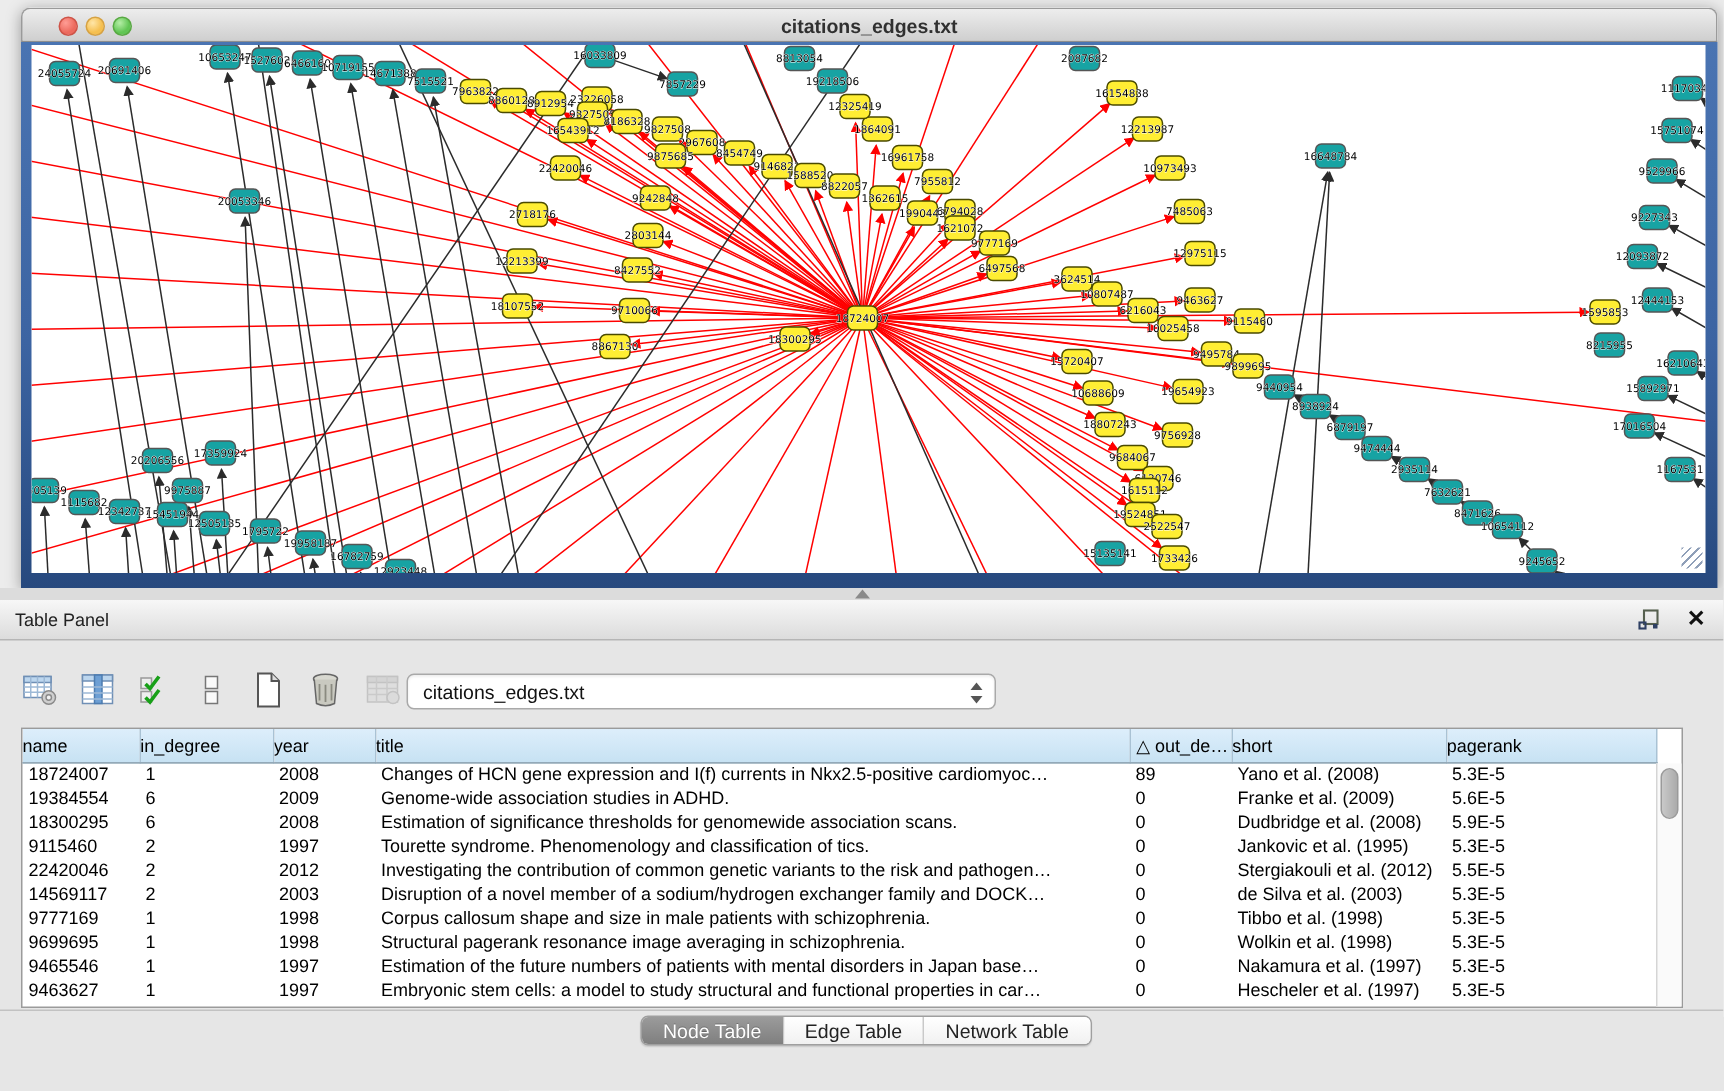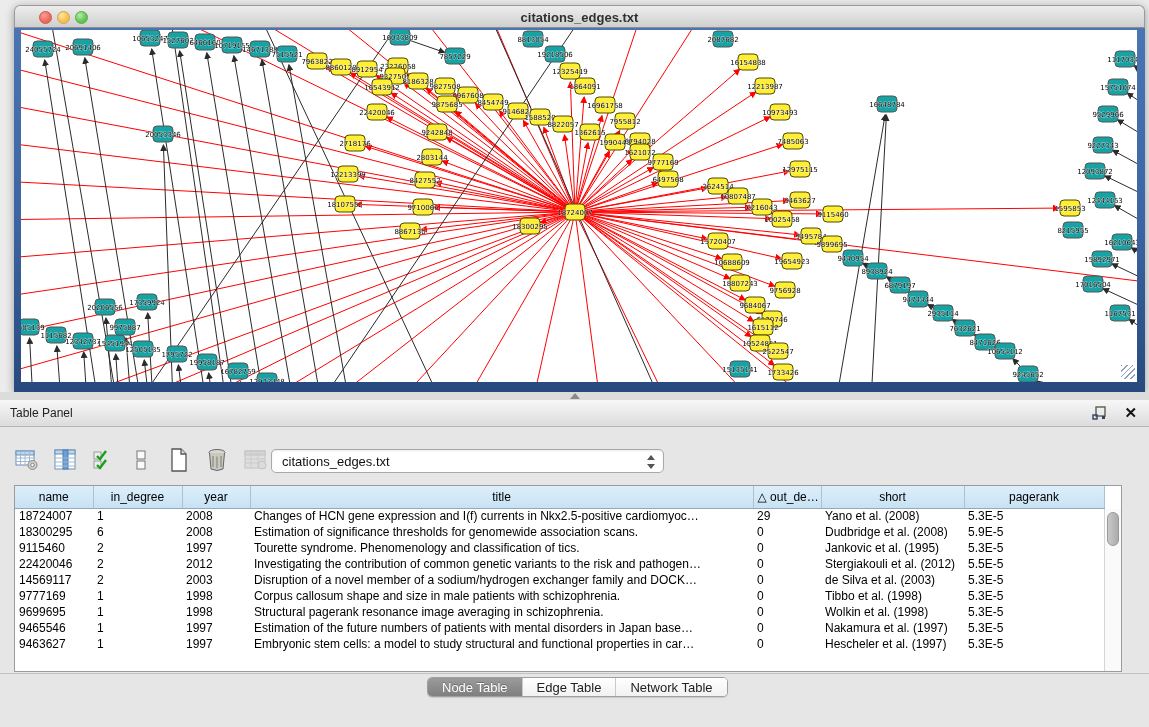--- a/index.html
+++ b/index.html
@@ -50,21 +50,21 @@
   .dd-arrows { position:absolute; right:8px; top:4px; width:9px; height:16px; }
   .dd-arrows .up { position:absolute; left:1px; top:1px; width:0; height:0;
     border-left:4px solid transparent; border-right:4px solid transparent; border-bottom:5px solid #555; }
   .dd-arrows .down { position:absolute; left:1px; bottom:1px; width:0; height:0;
     border-left:4px solid transparent; border-right:4px solid transparent; border-top:5px solid #555; }
 
   .table-wrap { position:absolute; left:14px; top:85px; width:1108px; height:187px;
     background:#fff; border:1px solid #9b9b9b; }
   table.data { border-collapse:collapse; table-layout:fixed; width:1089px; font-size:12px; color:#000; }
   table.data th { height:22px; background:linear-gradient(#ddeefb,#c7e2f3); font-weight:normal;
-    border-right:1px solid #a9c2d4; border-bottom:1px solid #93a9b8; text-align:center;
+    border-right:1px solid #a9c2d4; border-bottom:1px solid #93a9b8; text-align:left;
     overflow:hidden; white-space:nowrap; }
   table.data th.sorted { text-align:left; padding-left:4px; }
   table.data td { height:16px; padding:0 0 0 4px; overflow:hidden; white-space:nowrap; text-overflow:ellipsis; }
   col.c0{width:78px} col.c1{width:89px} col.c2{width:68px} col.c3{width:503px}
   col.c4{width:68px} col.c5{width:143px} col.c6{width:140px}
   .vscroll { position:absolute; right:0; top:23px; bottom:0; width:17px; background:#fafafa; border-left:1px solid #d5d5d5; }
   .vthumb { position:absolute; left:2px; top:3px; width:12px; height:34px; border-radius:6px;
     background:linear-gradient(90deg,#c9c9c9,#ababab); border:1px solid #9a9a9a; }
 
   .tabs-row { position:absolute; left:0; top:273px; width:1149px; height:16px; border-top:1px solid #c2c2c2; }
@@ -784,23 +784,32 @@
               <th>short</th>
               <th>pagerank</th>
             </tr>
           </thead>
         <tbody id="table-body">
             <tr>
               <td>18724007</td>
               <td>1</td>
               <td>2008</td>
               <td>Changes of HCN gene expression and I(f) currents in Nkx2.5-positive cardiomyoc…</td>
-              <td>29</td>
+              <td>89</td>
               <td>Yano et al. (2008)</td>
               <td>5.3E-5</td>
+            </tr>
+            <tr>
+              <td>19384554</td>
+              <td>6</td>
+              <td>2009</td>
+              <td>Genome-wide association studies in ADHD.</td>
+              <td>0</td>
+              <td>Franke et al. (2009)</td>
+              <td>5.6E-5</td>
             </tr>
             <tr>
               <td>18300295</td>
               <td>6</td>
               <td>2008</td>
               <td>Estimation of significance thresholds for genomewide association scans.</td>
               <td>0</td>
               <td>Dudbridge et al. (2008)</td>
               <td>5.9E-5</td>
             </tr>

